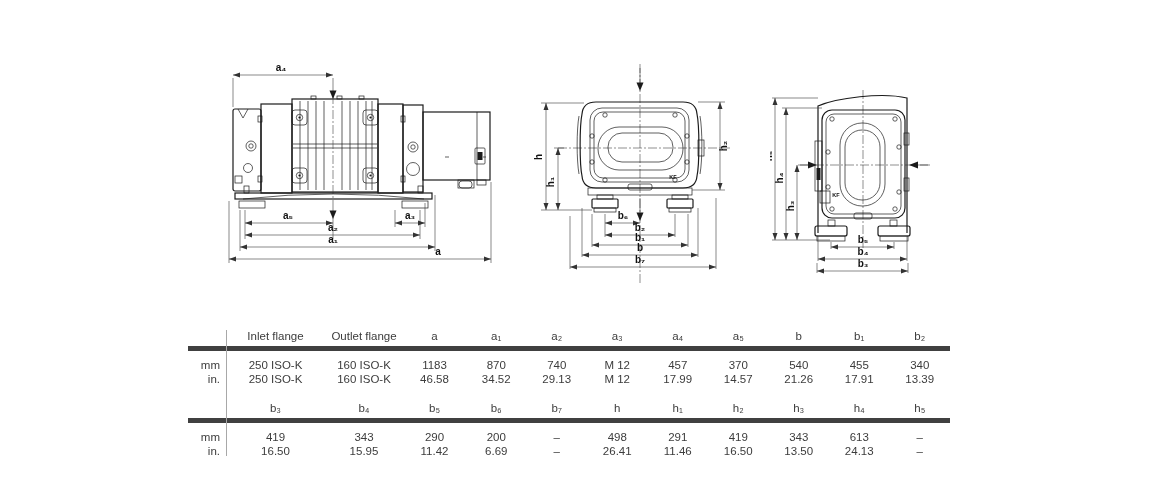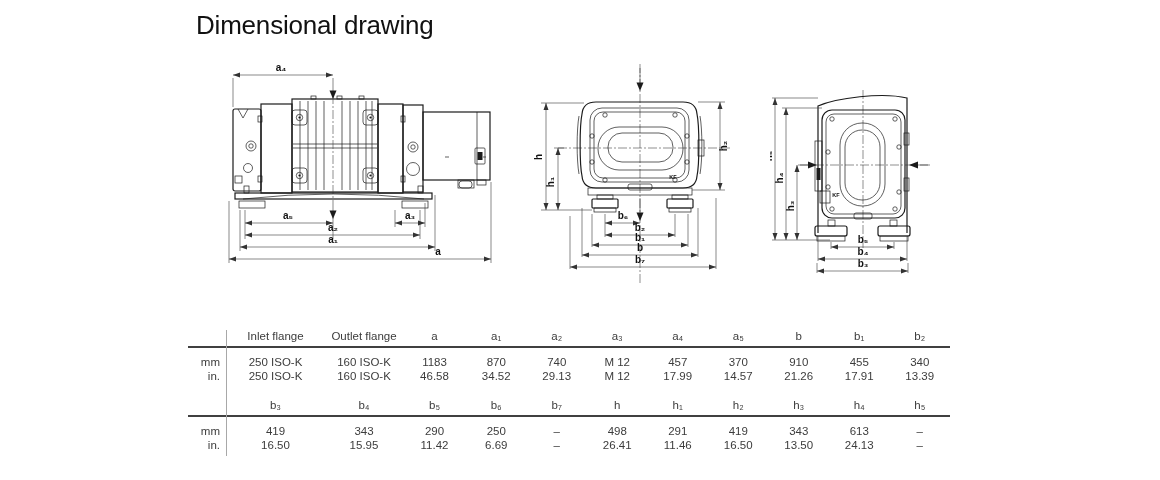--- a/index.html
+++ b/index.html
@@ -16,31 +16,30 @@
   .dlab{font:bold 10px "Liberation Sans","DejaVu Sans",sans-serif;fill:#111;}
   .logo{font:bold 5.5px "Liberation Sans","DejaVu Sans",sans-serif;fill:#111;}
   
   .tblwrap{position:absolute;left:188px;top:326px;width:762px;color:#3c3c3c;}
   .vrule{position:absolute;left:38px;top:4px;width:1px;height:126px;background:#a8a8a8;}
   table{border-collapse:collapse;table-layout:fixed;width:762px;
         font-size:11.5px;color:#3c3c3c;}
   .s2{margin-top:11px;}
   col.c0{width:38px;} col.c1{width:99px;} col.c2{width:78px;} col.c3{width:63px;} col.cn{width:60.5px;}
   td{white-space:nowrap;overflow:hidden;}
-  tr.hdr td{border-bottom:2px solid #404040;padding:4px 0 4px;text-align:center;font-weight:400;}
+  tr.hdr td{border-bottom:5px solid #404040;padding:4px 0 4px;text-align:center;font-weight:400;}
   tr.r1 td{padding:8px 0 1px;text-align:center;}
   tr.r2 td{padding:1px 0 2px;text-align:center;}
   td.lbl{text-align:right !important;padding-right:6px !important;}
 </style>
 </head>
 <body>
 
 <div class="canvas">
 
-  <div class="title">Dimensional drawing</div>
 
   <svg style="left:225px;top:58px;" width="292" height="215" viewBox="0 0 292 215">
     <defs>
       <marker id="ms" markerWidth="8" markerHeight="6" refX="7" refY="3" orient="auto-start-reverse" markerUnits="userSpaceOnUse">
         <path d="M0,0.5 L7,3 L0,5.5 Z" fill="#333"></path>
       </marker>
     </defs>
 
     <g>
 
@@ -347,21 +346,21 @@
       <tr class="r1">
         <td class="lbl">mm</td>
         <td>250 ISO-K</td>
         <td>160 ISO-K</td>
         <td>1183</td>
         <td>870</td>
         <td>740</td>
         <td>M 12</td>
         <td>457</td>
         <td>370</td>
-        <td>910</td>
+        <td>540</td>
         <td>455</td>
         <td>340</td>
       </tr>
       <tr class="r2">
         <td class="lbl">in.</td>
         <td>250 ISO-K</td>
         <td>160 ISO-K</td>
         <td>46.58</td>
         <td>34.52</td>
         <td>29.13</td>
@@ -403,21 +402,21 @@
         <td>h₂</td>
         <td>h₃</td>
         <td>h₄</td>
         <td>h₅</td>
       </tr>
       <tr class="r1">
         <td class="lbl">mm</td>
         <td>419</td>
         <td>343</td>
         <td>290</td>
-        <td>250</td>
+        <td>200</td>
         <td>–</td>
         <td>498</td>
         <td>291</td>
         <td>419</td>
         <td>343</td>
         <td>613</td>
         <td>–</td>
       </tr>
       <tr class="r2">
         <td class="lbl">in.</td>

